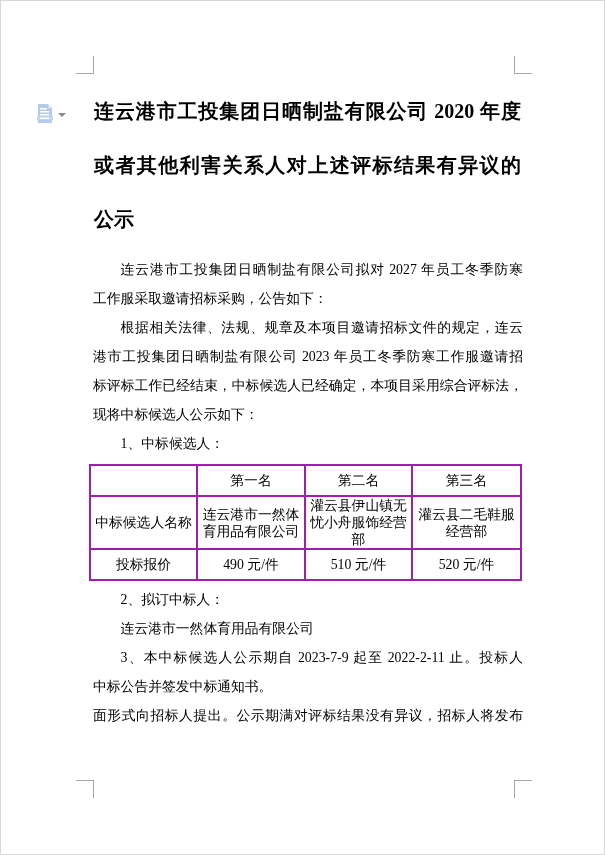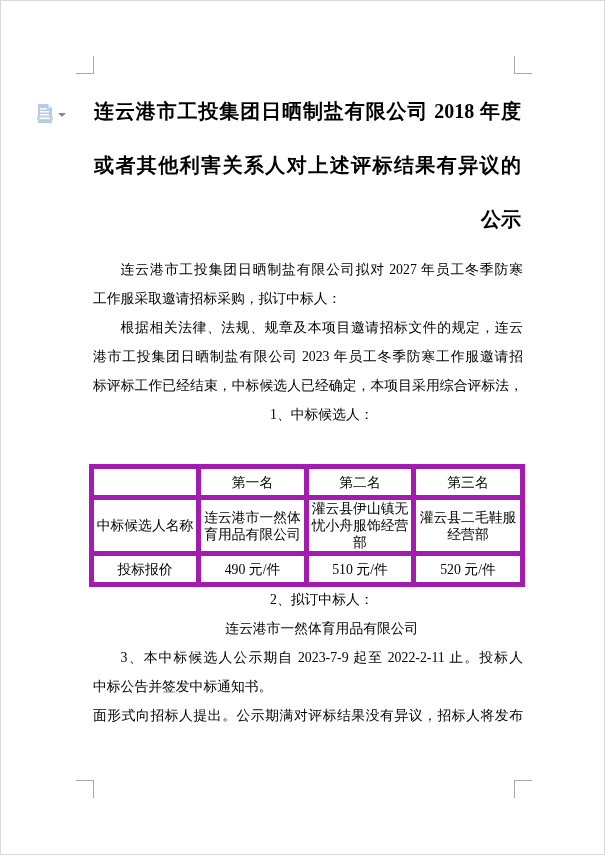--- a/index.html
+++ b/index.html
@@ -33,38 +33,38 @@
     border-right: 4px solid transparent;
     border-top: 4px solid #8a8a8a;
   }
 
   
   .title-block {
     position: absolute; left: 93px; top: 83px; width: 427px;
     font-size: 20px; font-weight: bold; line-height: 54px;
   }
   .title-line.just { text-align: justify; text-align-last: justify; }
-  .title-line.center { text-align: right; }
+  .title-line.center { text-align: left; }
 
   
   .text-block { position: absolute; left: 92px; width: 430px; font-size: 13.8px; line-height: 29px; }
   #body-block-1 { top: 254px; }
   #body-block-2 { top: 584px; }
   .line { white-space: pre-wrap; }
-  .line.indent { text-indent: 2em; text-align: center; }
+  .line.indent { text-indent: 2em; }
   .line.just { text-align: justify; text-align-last: justify; }
 
   
   .bid-table {
     position: absolute; left: 88px; top: 463px;
     border-collapse: collapse; table-layout: fixed;
     font-size: 13.8px;
   }
   .bid-table td {
-    border: 5px solid #a21caf;
+    border: 2px solid #a21caf;
     text-align: center; vertical-align: middle;
     padding: 0 2px; line-height: 17px;
   }
   .bid-table tr.hdr td { height: 31px; }
   .bid-table tr.name td { height: 51px; }
   .bid-table tr.price td { height: 31px; }
 </style>
 </head>
 <body>
 
@@ -84,31 +84,32 @@
         <rect x="5" y="8" width="9" height="1.5" fill="#ffffff"></rect>
         <rect x="5" y="11" width="9" height="1.5" fill="#ffffff"></rect>
         <rect x="2" y="13.5" width="16" height="3.5" fill="#c3d4ec"></rect>
         <rect x="5" y="14.5" width="9" height="1.5" fill="#ffffff"></rect>
       </svg>
     </span>
     <span class="paste-arrow"></span>
   </div>
 
   <div class="title-block">
-    <div class="title-line just">连云港市工投集团日晒制盐有限公司 2018 年度</div>
+    <div class="title-line just">连云港市工投集团日晒制盐有限公司 2020 年度</div>
     <div class="title-line just">或者其他利害关系人对上述评标结果有异议的</div>
     <div class="title-line center">公示</div>
   </div>
 
   <div class="text-block" id="body-block-1">
     <div class="line indent just">连云港市工投集团日晒制盐有限公司拟对 2027 年员工冬季防寒</div>
-    <div class="line">工作服采取邀请招标采购，拟订中标人：</div>
+    <div class="line">工作服采取邀请招标采购，公告如下：</div>
     <div class="line indent just">根据相关法律、法规、规章及本项目邀请招标文件的规定，连云</div>
     <div class="line just">港市工投集团日晒制盐有限公司 2023 年员工冬季防寒工作服邀请招</div>
     <div class="line just">标评标工作已经结束，中标候选人已经确定，本项目采用综合评标法，</div>
+    <div class="line">现将中标候选人公示如下：</div>
     <div class="line indent">1、中标候选人：</div>
   </div>
 
   <table class="bid-table">
     <colgroup>
       <col style="width:107px">
         <col style="width:108px">
         <col style="width:107px">
         <col style="width:109px">
     </colgroup>

